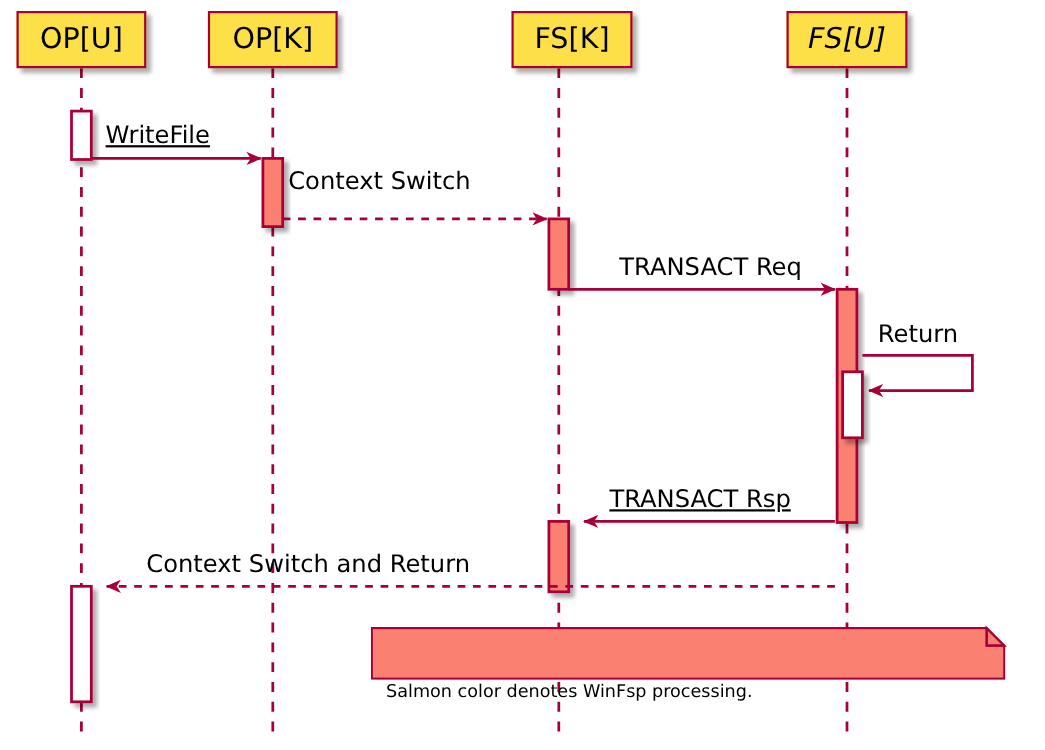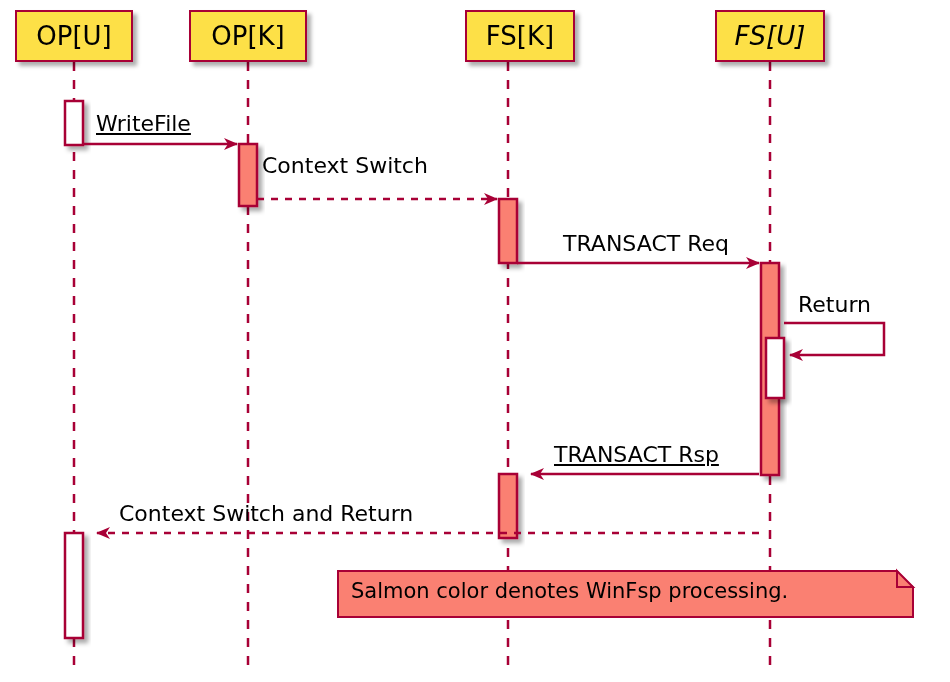--- a/index.html
+++ b/index.html
@@ -52,24 +52,25 @@
   .note-box {
     position: absolute;
     box-sizing: border-box;
     background: #FA8072;
     border: 2px solid #A80036;
     box-shadow: 4px 4px 4px rgba(0,0,0,0.32);
   }
   .note-text {
     position: absolute;
     font-family: "DejaVu Sans", sans-serif;
-    font-size: 21px;
+    font-size: 16px;
     color: #000000;
     white-space: nowrap;
     line-height: 1;
+    margin-top: 40px;
   }
 </style>
 </head>
 <body>
 
 <div id="diagram">
 
   <svg id="svg-layer" viewBox="0 0 950 682" xmlns="http://www.w3.org/2000/svg">
     <defs>
       <marker id="arrowSolid" markerWidth="14" markerHeight="12" refX="13" refY="6" orient="auto" markerUnits="userSpaceOnUse">
@@ -134,21 +135,21 @@
   <div class="msg-label" style="left:96px; top:113px;text-decoration:underline;">WriteFile</div>
 
   <div class="msg-label" style="left:262px; top:155px;">Context Switch</div>
 
   <div class="msg-label" style="left:522px; top:233px;margin-left:41px;">TRANSACT Req</div>
 
   <div class="msg-label" style="left:798px; top:294px;">Return</div>
 
   <div class="msg-label" style="left:554px; top:444px;text-decoration:underline;">TRANSACT Rsp</div>
 
-  <div class="msg-label" style="left:119px; top:503px;">Context Switch and Return</div>
+  <div class="msg-label" style="left:133px; top:503px;">Context Switch and Return</div>
 
   <div class="note-box" style="left:337px; top:570px; width:577px; height:48px;
        clip-path: polygon(0 0, calc(100% - 17px) 0, 100% 17px, 100% 100%, 0 100%);">
   </div>
   <svg style="position:absolute; left:337px; top:570px; width:577px; height:48px; overflow:visible;" viewBox="0 0 577 48" xmlns="http://www.w3.org/2000/svg">
     <path d="M560,1 L576,17 L560,17 Z" fill="#FA8072" stroke="#A80036" stroke-width="2"></path>
     <path d="M560,1 L560,17 L576,17" fill="none" stroke="#A80036" stroke-width="2"></path>
   </svg>
   <div class="note-text" style="left:351px; top:581px;">Salmon color denotes WinFsp processing.</div>
 

